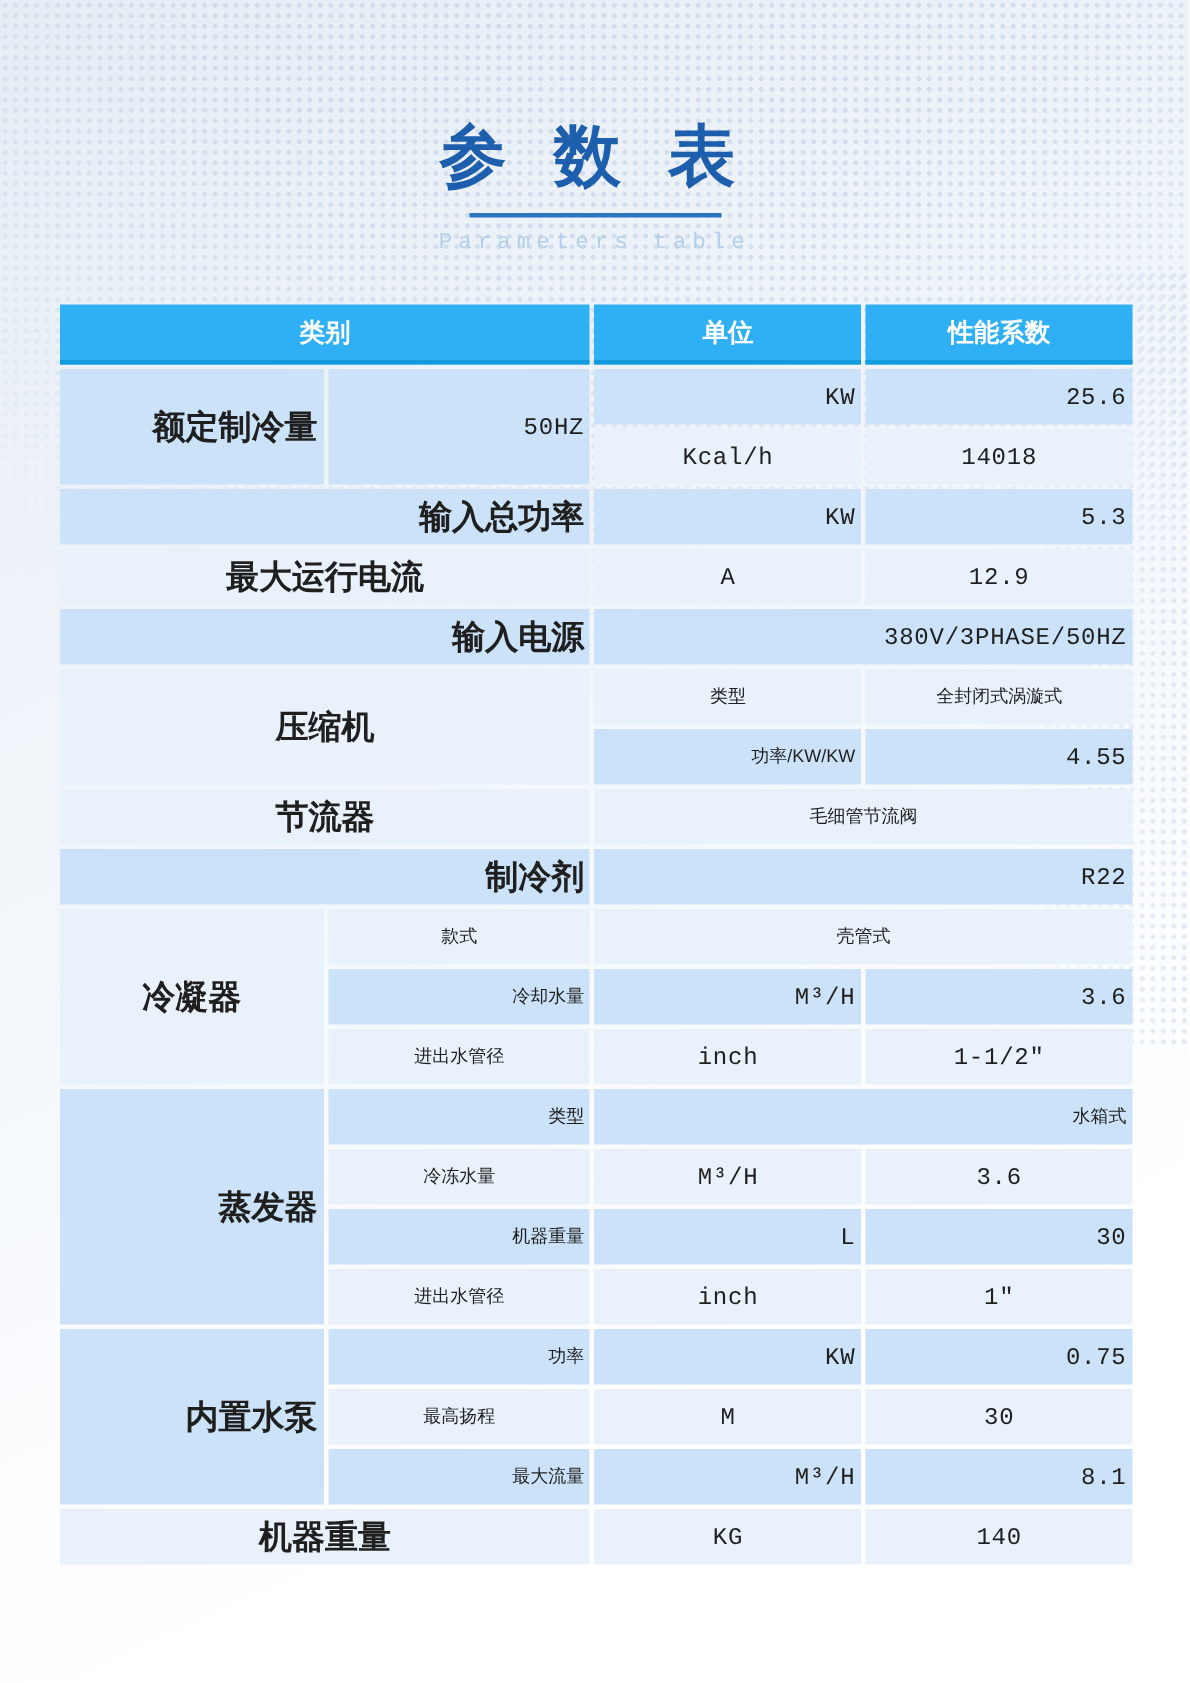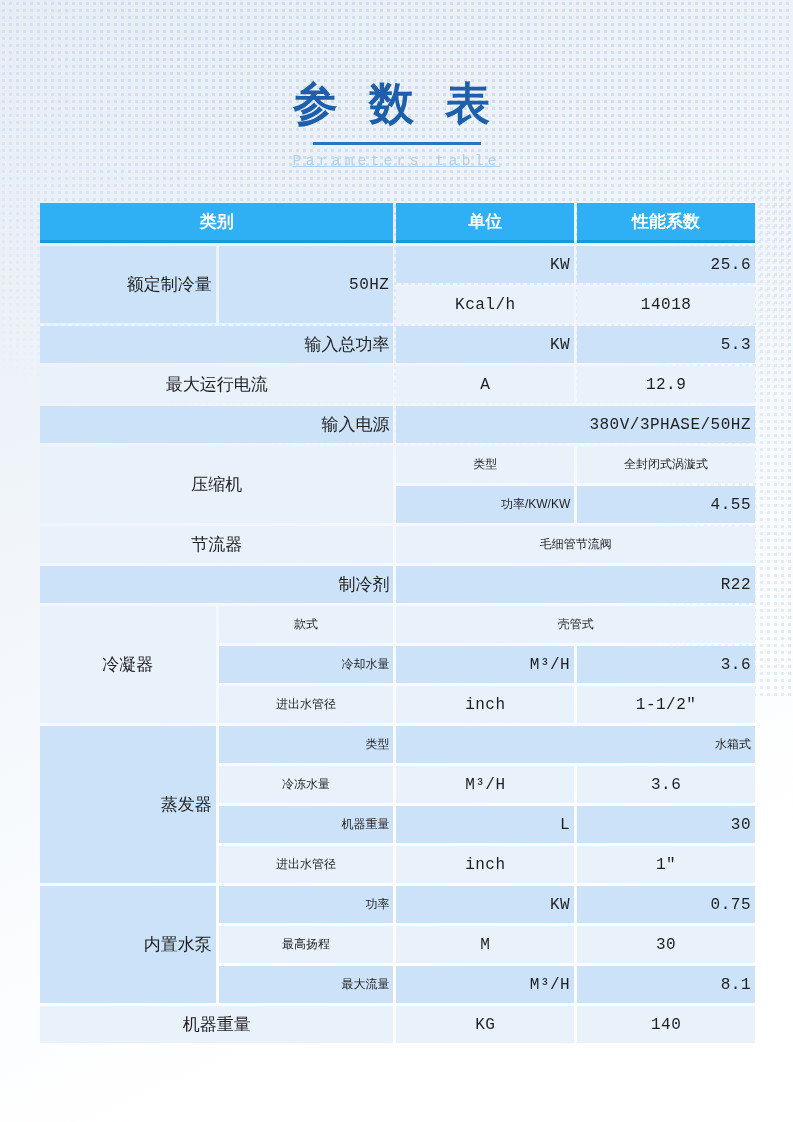--- a/index.html
+++ b/index.html
@@ -37,41 +37,41 @@
     font-size:45px;font-weight:bold;
     letter-spacing:10px;
     color:#1d5fad;
     display:inline-block;
   }
   .underline{
     width:168px;height:3px;background:#2d73c0;margin:4px auto 8px auto;
   }
   .subtitle{
     font-family:"Liberation Mono","DejaVu Sans Mono",monospace;
-    font-size:15px;letter-spacing:4px;color:#b6cfe9;text-decoration:underline;
+    font-size:15px;letter-spacing:4px;color:#b6cfe9;
   }
   .table-wrap{position:absolute;left:37px;top:200px;width:721px;}
   table{
     border-collapse:separate;border-spacing:3px;
     width:721px;table-layout:fixed;
   }
   col.c1{width:175px}col.c2{width:174px}col.c3{width:177px}col.c4{width:177px}
   th{
     background:#2fb0f5;
     border-bottom:3px solid #149bdd;
     color:#ffffff;font-weight:bold;font-size:17px;
     height:37px;padding:0;text-align:center;
   }
   td{
     height:37px;padding:0 4px;text-align:center;vertical-align:middle;
     overflow:hidden;white-space:nowrap;
   }
   tr.m td{background:#cbe2f8;text-align:right;}
   tr.l td{background:#e9f1fb;}
-  td.cat{font-weight:normal;font-size:17px;}
+  td.cat{font-weight:bold;font-size:22px;}
   td.sub{font-weight:normal;font-size:12px;}
   td.val{
     font-family:"Liberation Mono","DejaVu Sans Mono",monospace;
     font-size:16px;letter-spacing:0.5px;
   }
 </style>
 </head>
 <body>
 
 <div class="page">

